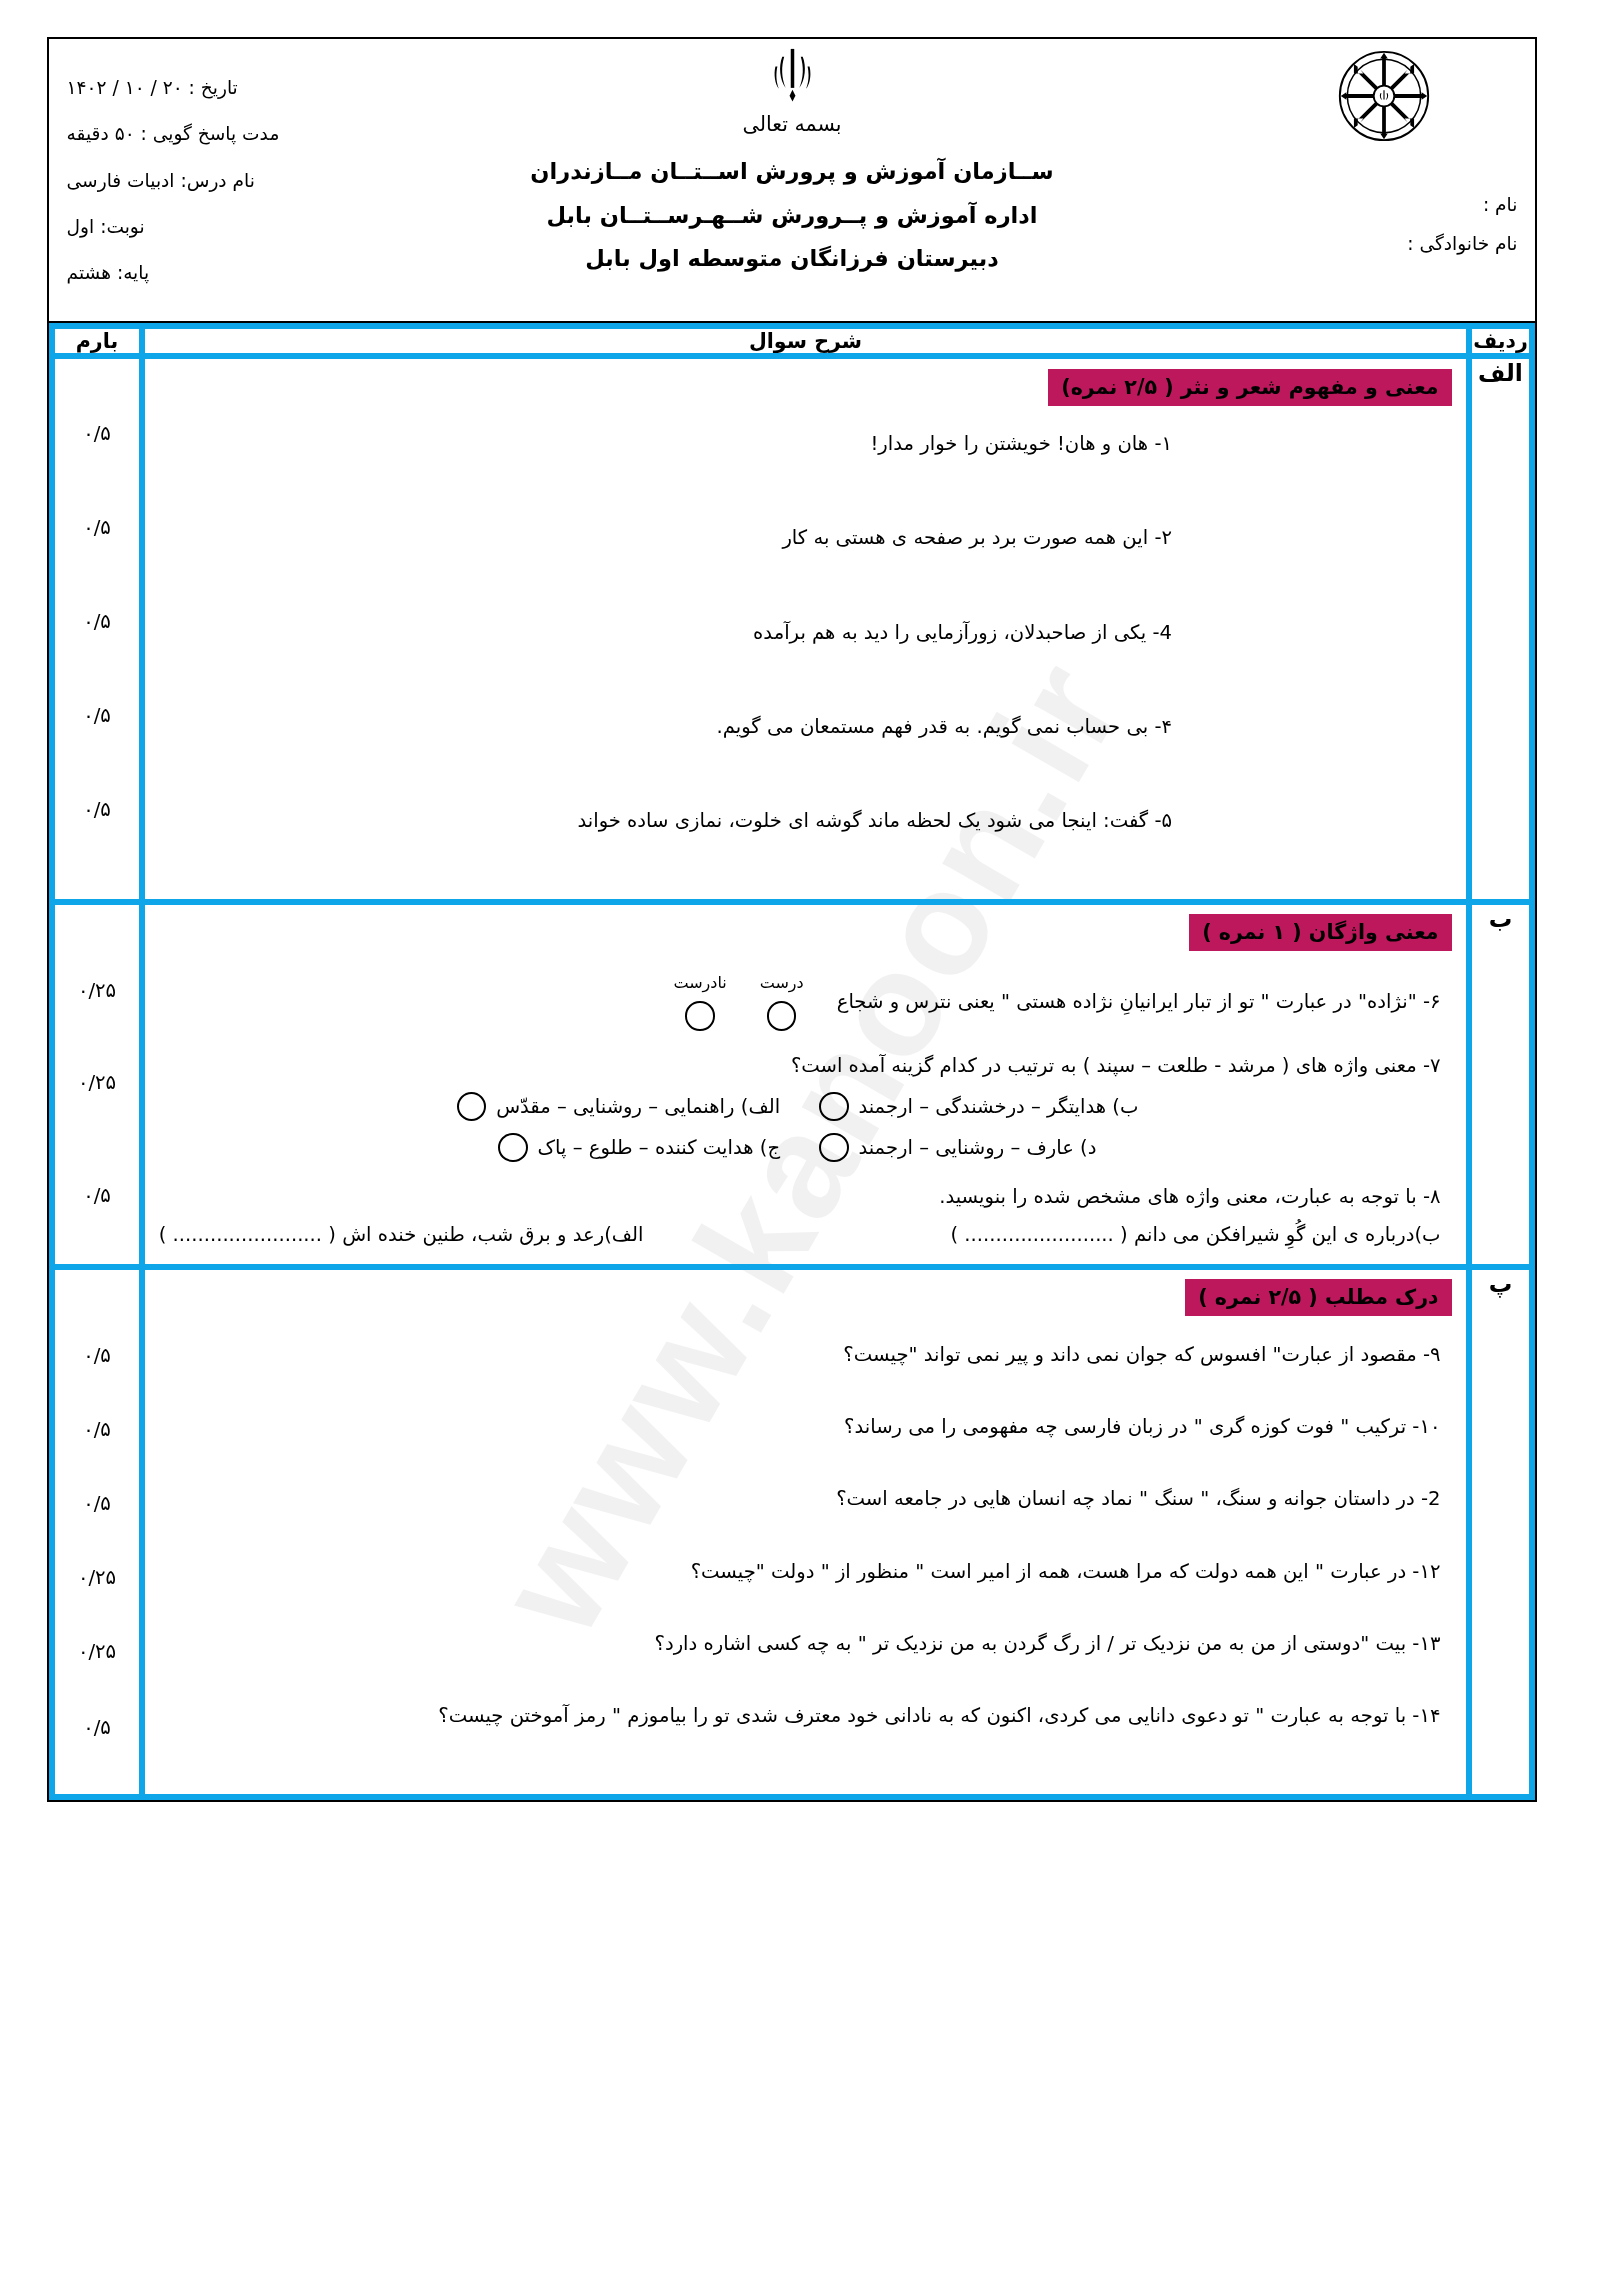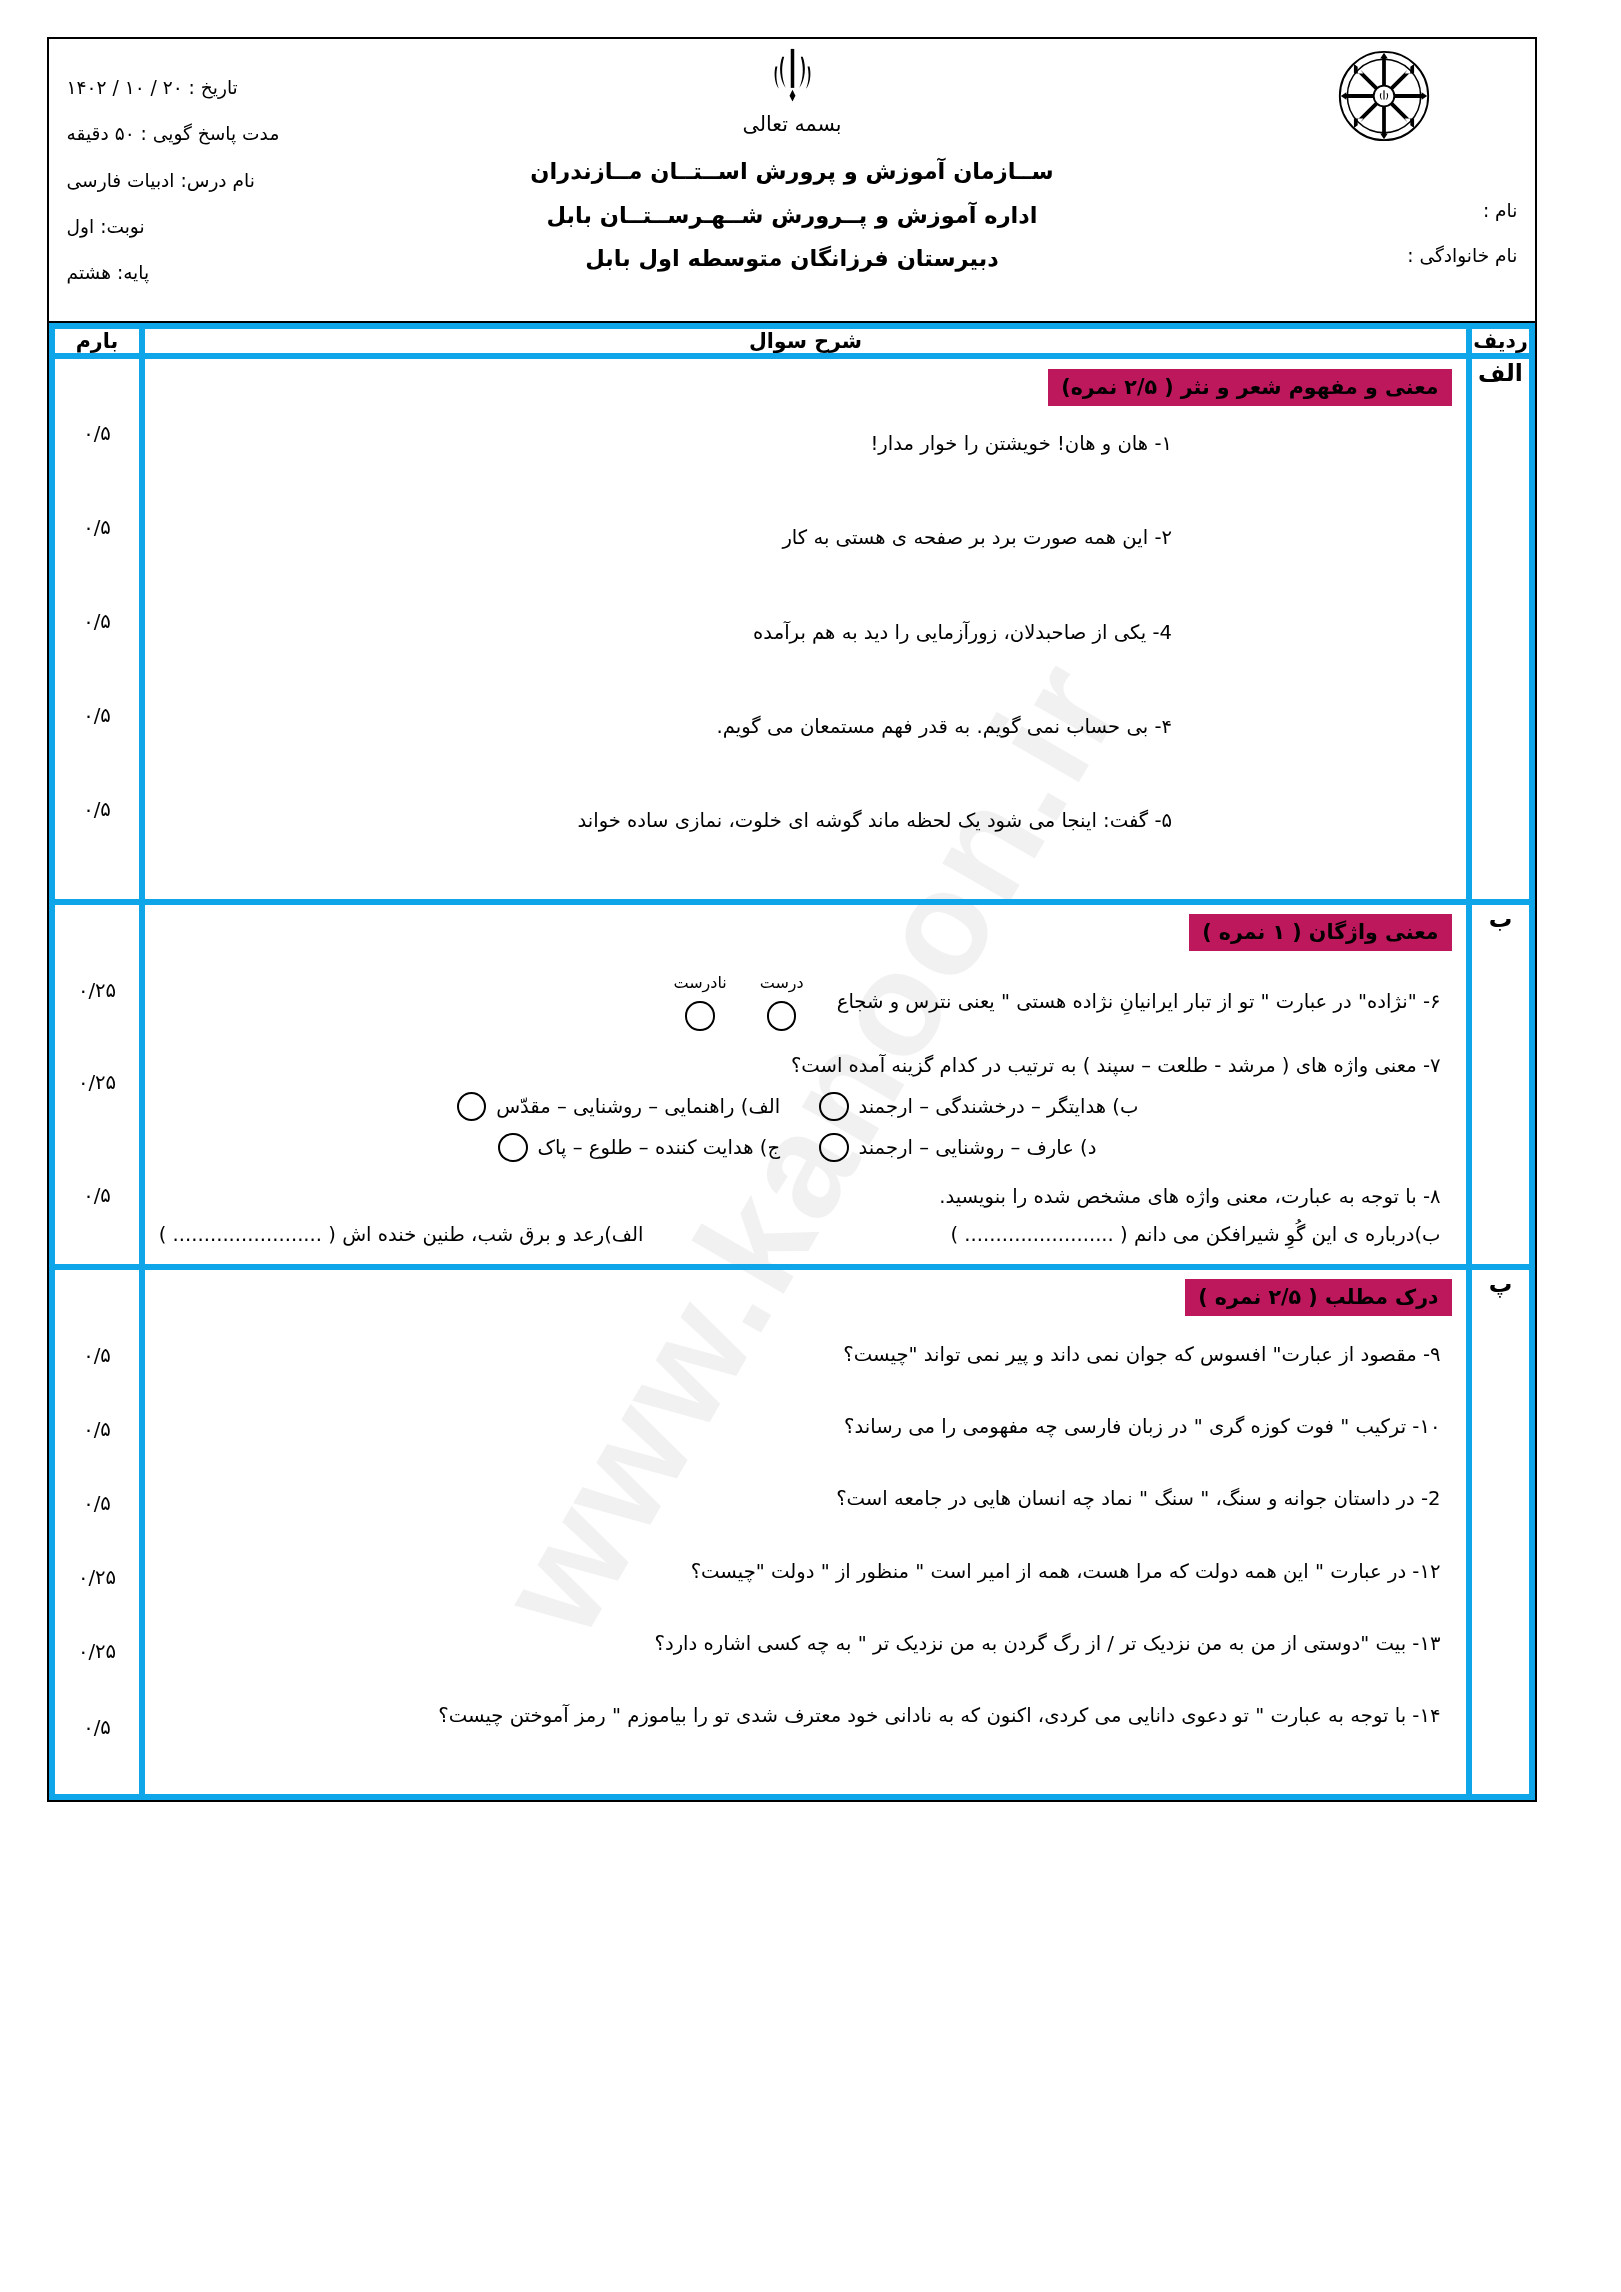--- a/index.html
+++ b/index.html
@@ -58,21 +58,21 @@
     justify-content:flex-start;
     padding:9.8px 17.6px 13.7px 9.8px;
     box-sizing:border-box;
   }
   .logo-wrap{
     display:flex;justify-content:center;align-items:flex-start;
     height:127px;
   }
   .hdr-right .field{
     font-size:18.6px;
-    margin-top:24px;
+    margin-top:18px;
     text-align:right;
     white-space:nowrap;
   }
   .hdr-center{
     flex:1;
     display:flex;flex-direction:column;align-items:center;
     padding-top:5.9px;
     text-align:center;
   }
   .hdr-center .besmeh{

